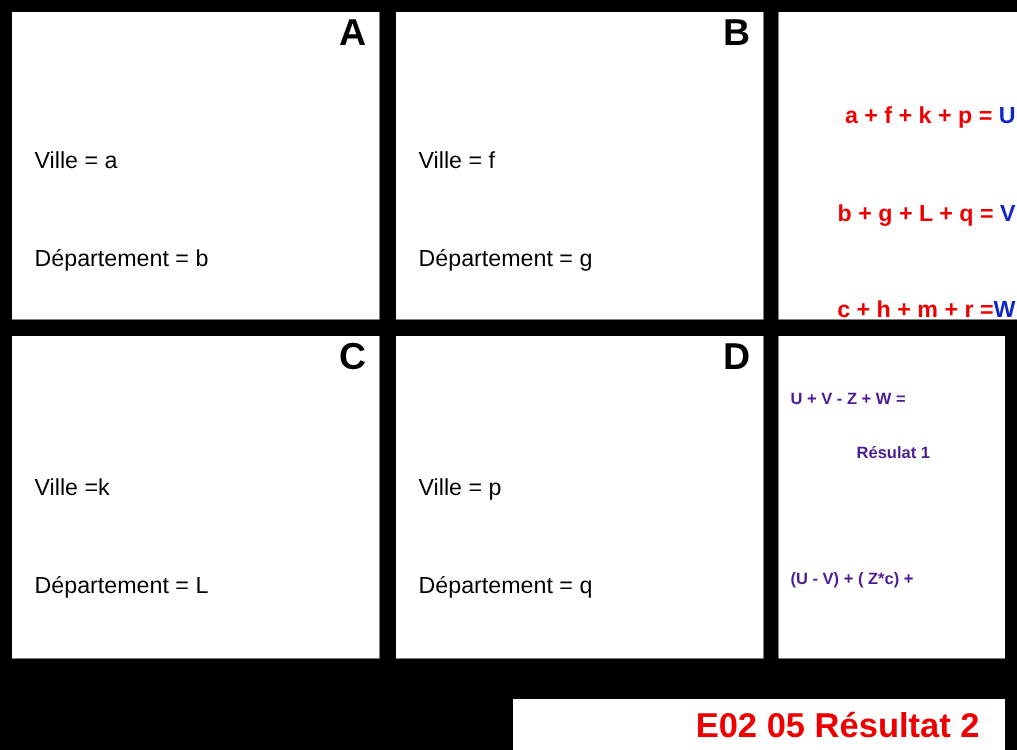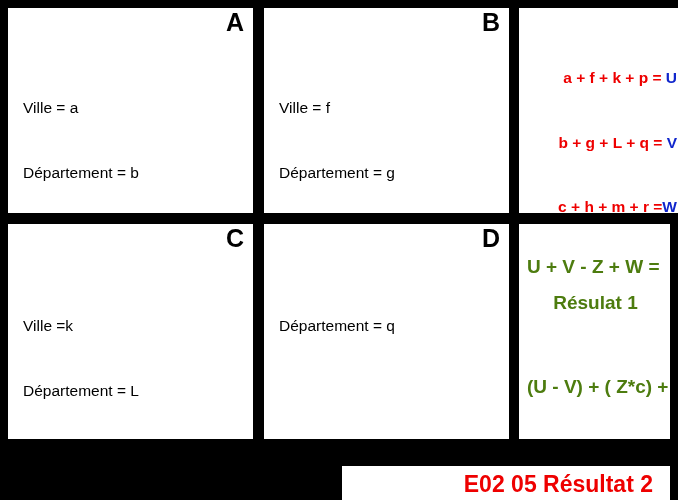--- a/index.html
+++ b/index.html
@@ -90,22 +90,22 @@
   #panel-results {
     left: 519px;
     top: 224px;
     width: 151px;
     height: 215px;
   }
   .res-block {
     position: absolute;
     left: 8px;
     right: 6px;
-    color: #4d7c0f;
-    font-size: 19px;
+    color: #4c1d95;
+    font-size: 11px;
     font-weight: bold;
     line-height: 21px;
     white-space: pre;
   }
   #res-formula-1 { top: 32px; text-align: left; }
   #res-label-1   { top: 68px; text-align: center; }
   #res-formula-2 { top: 110px; text-align: left; }
   #res-label-2   { top: 178px; text-align: center; }
   .res-block div { white-space: pre; }
 
@@ -171,20 +171,21 @@
       
       
       
       
     </div>
   </div>
 
   <div class="card info-panel" id="panel-d">
     <div class="panel-letter">D</div>
     <div class="panel-lines">
+      <div>Ville = p</div>
       <div>Département = q</div>
       
       
       
       
       
     </div>
   </div>
 
   <div class="card" id="panel-equations">

